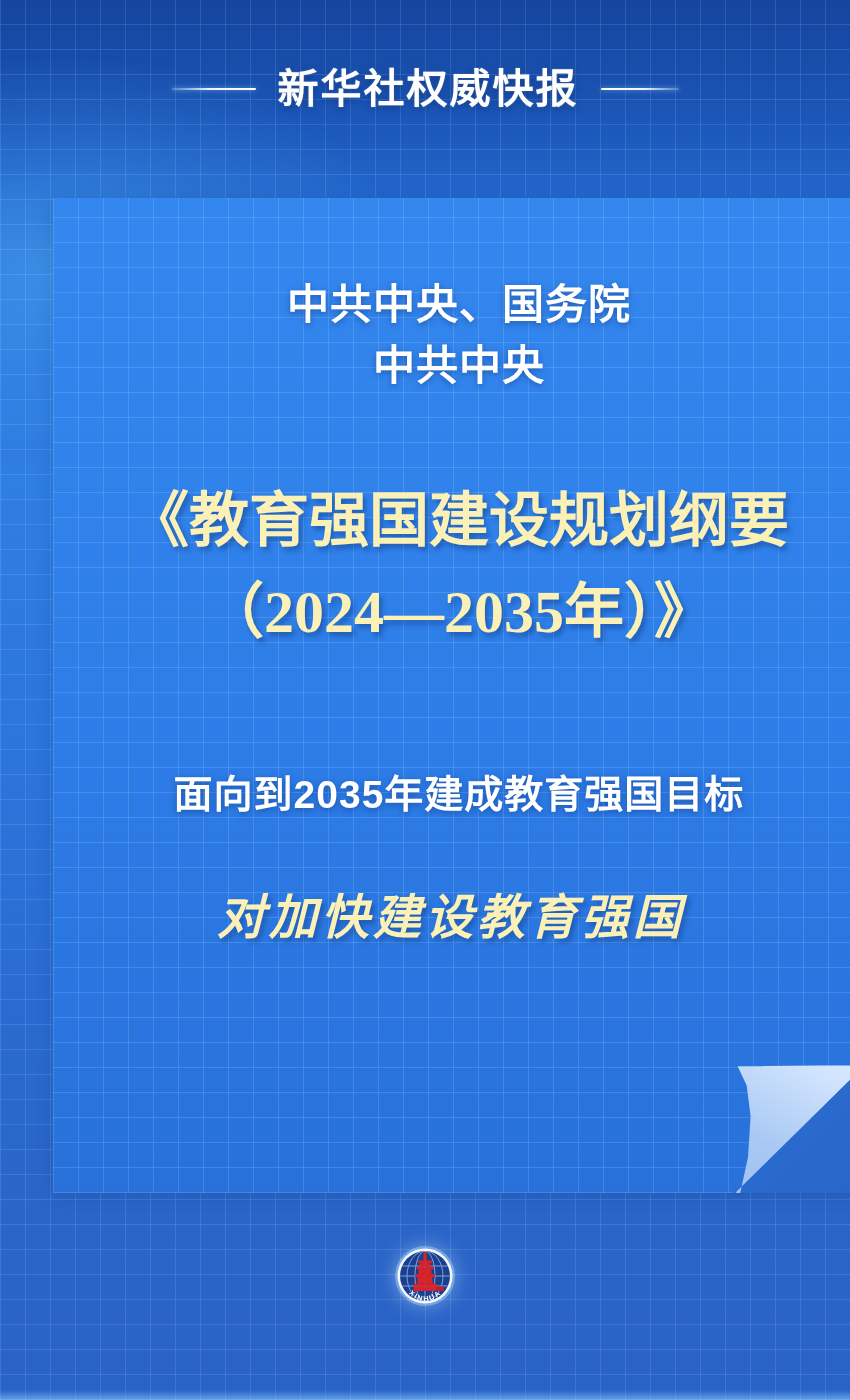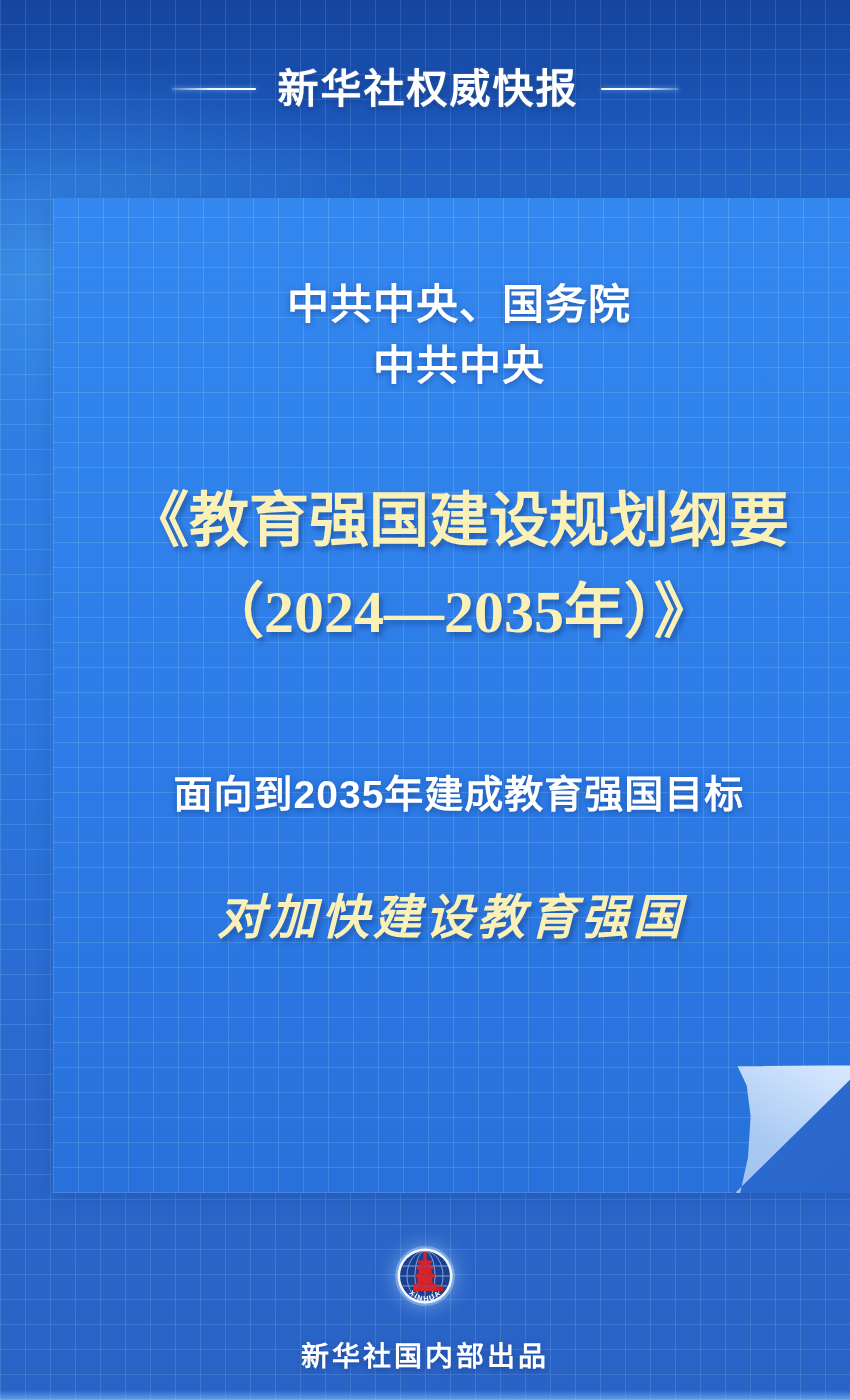--- a/index.html
+++ b/index.html
@@ -356,16 +356,15 @@
         <g fill="#b01c22" clip-path="url(#globeClip)" opacity="0.55">
           <rect x="49.5" y="46.4" width="7" height="4.6"></rect>
         </g>
 
         <path id="arcpath" d="M 17 40 A 21 21 0 0 0 59 40" fill="none"></path>
         <text font-size="7.2" font-weight="700" fill="#ffffff" font-family="'Liberation Sans', sans-serif" letter-spacing="1.6">
           <textPath href="#arcpath" startOffset="22%">XINHUA</textPath>
         </text>
       </svg>
     </div>
-    <div class="footer-text">新华社国内部出品</div>
   </div>
 
 </div>
 
 </body></html>

